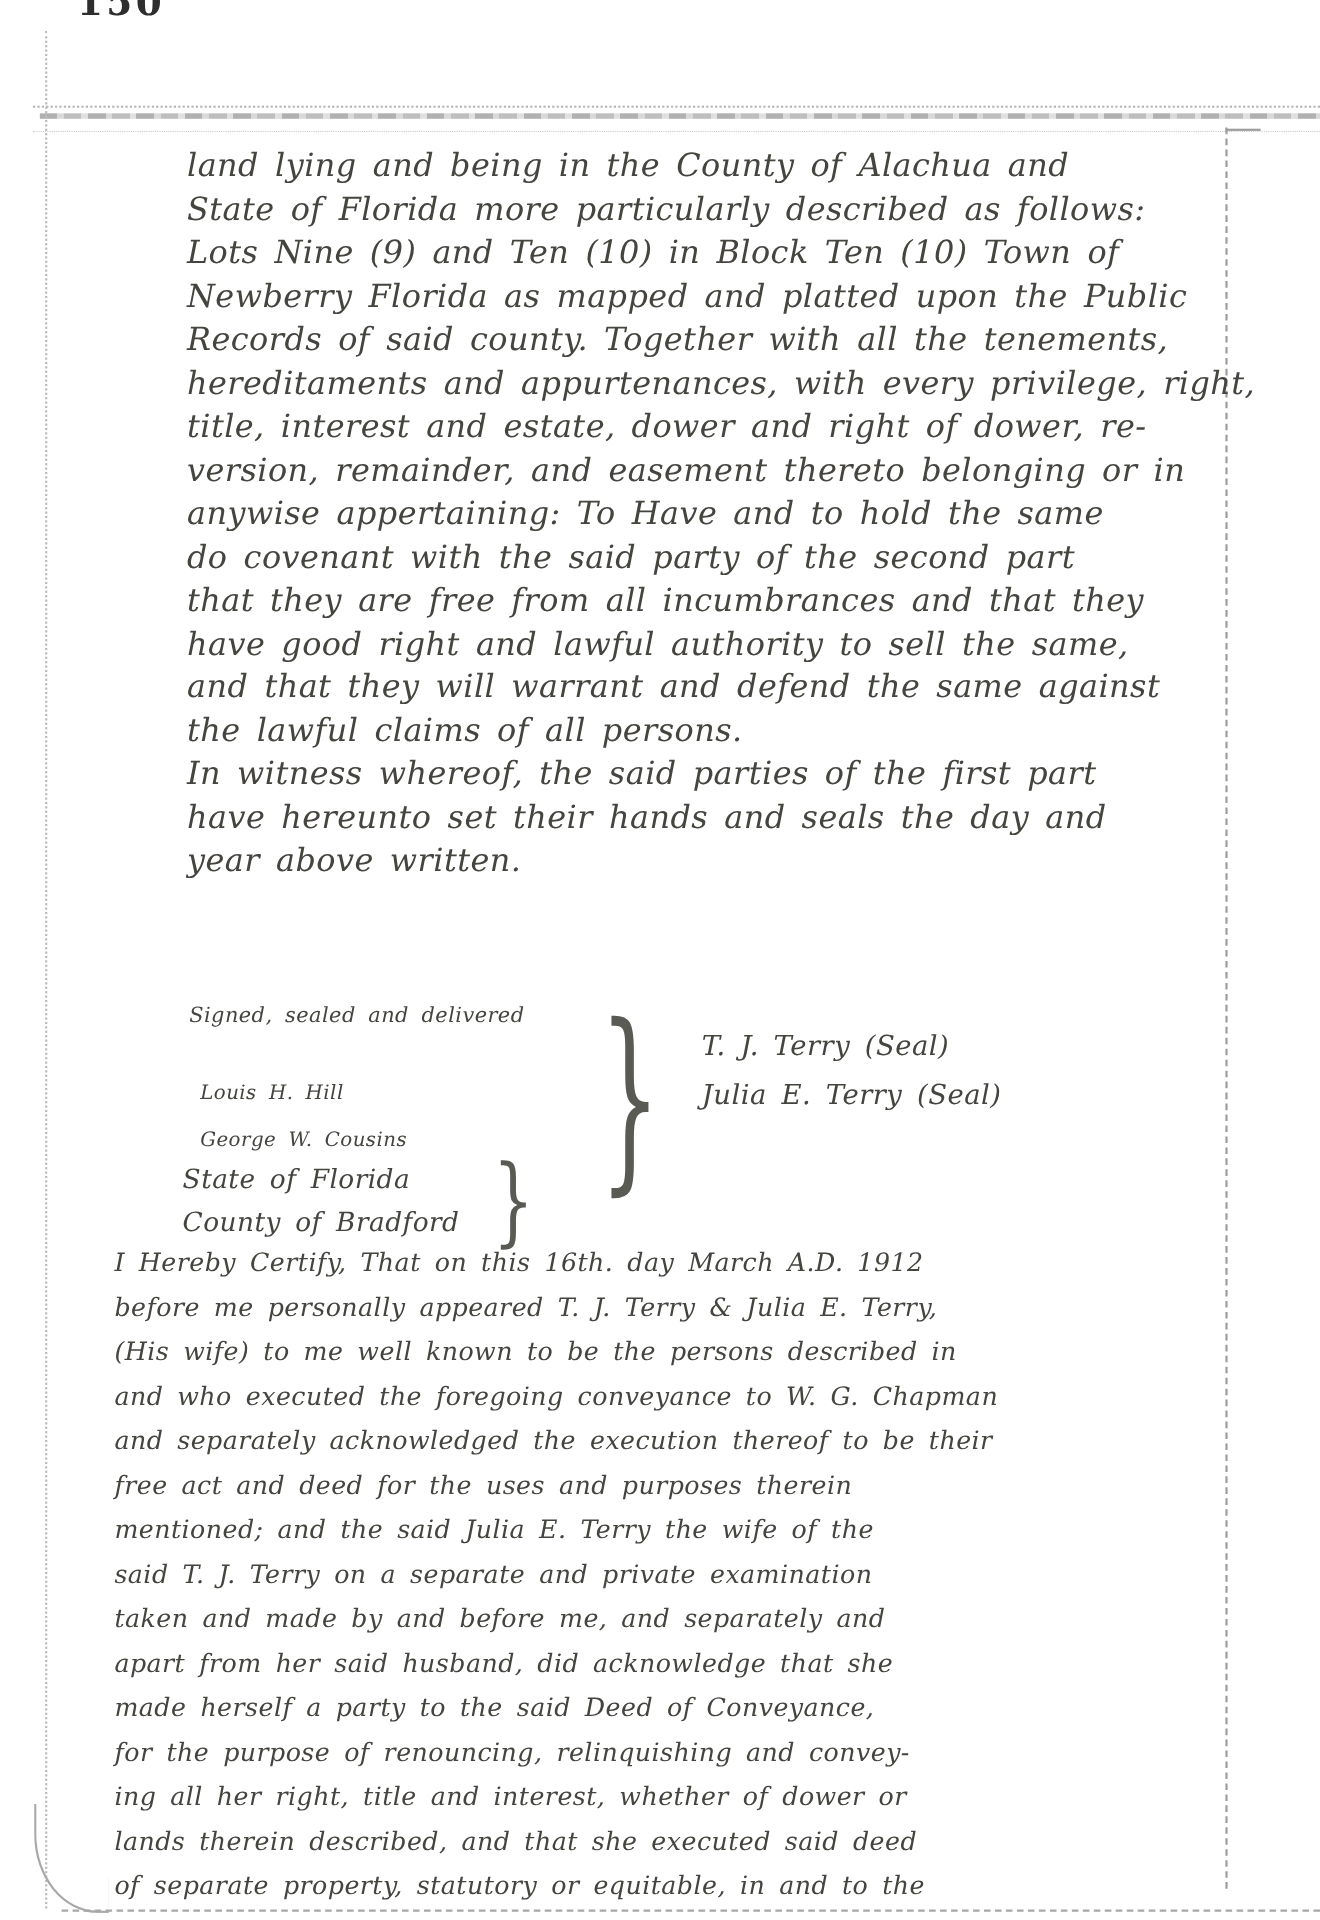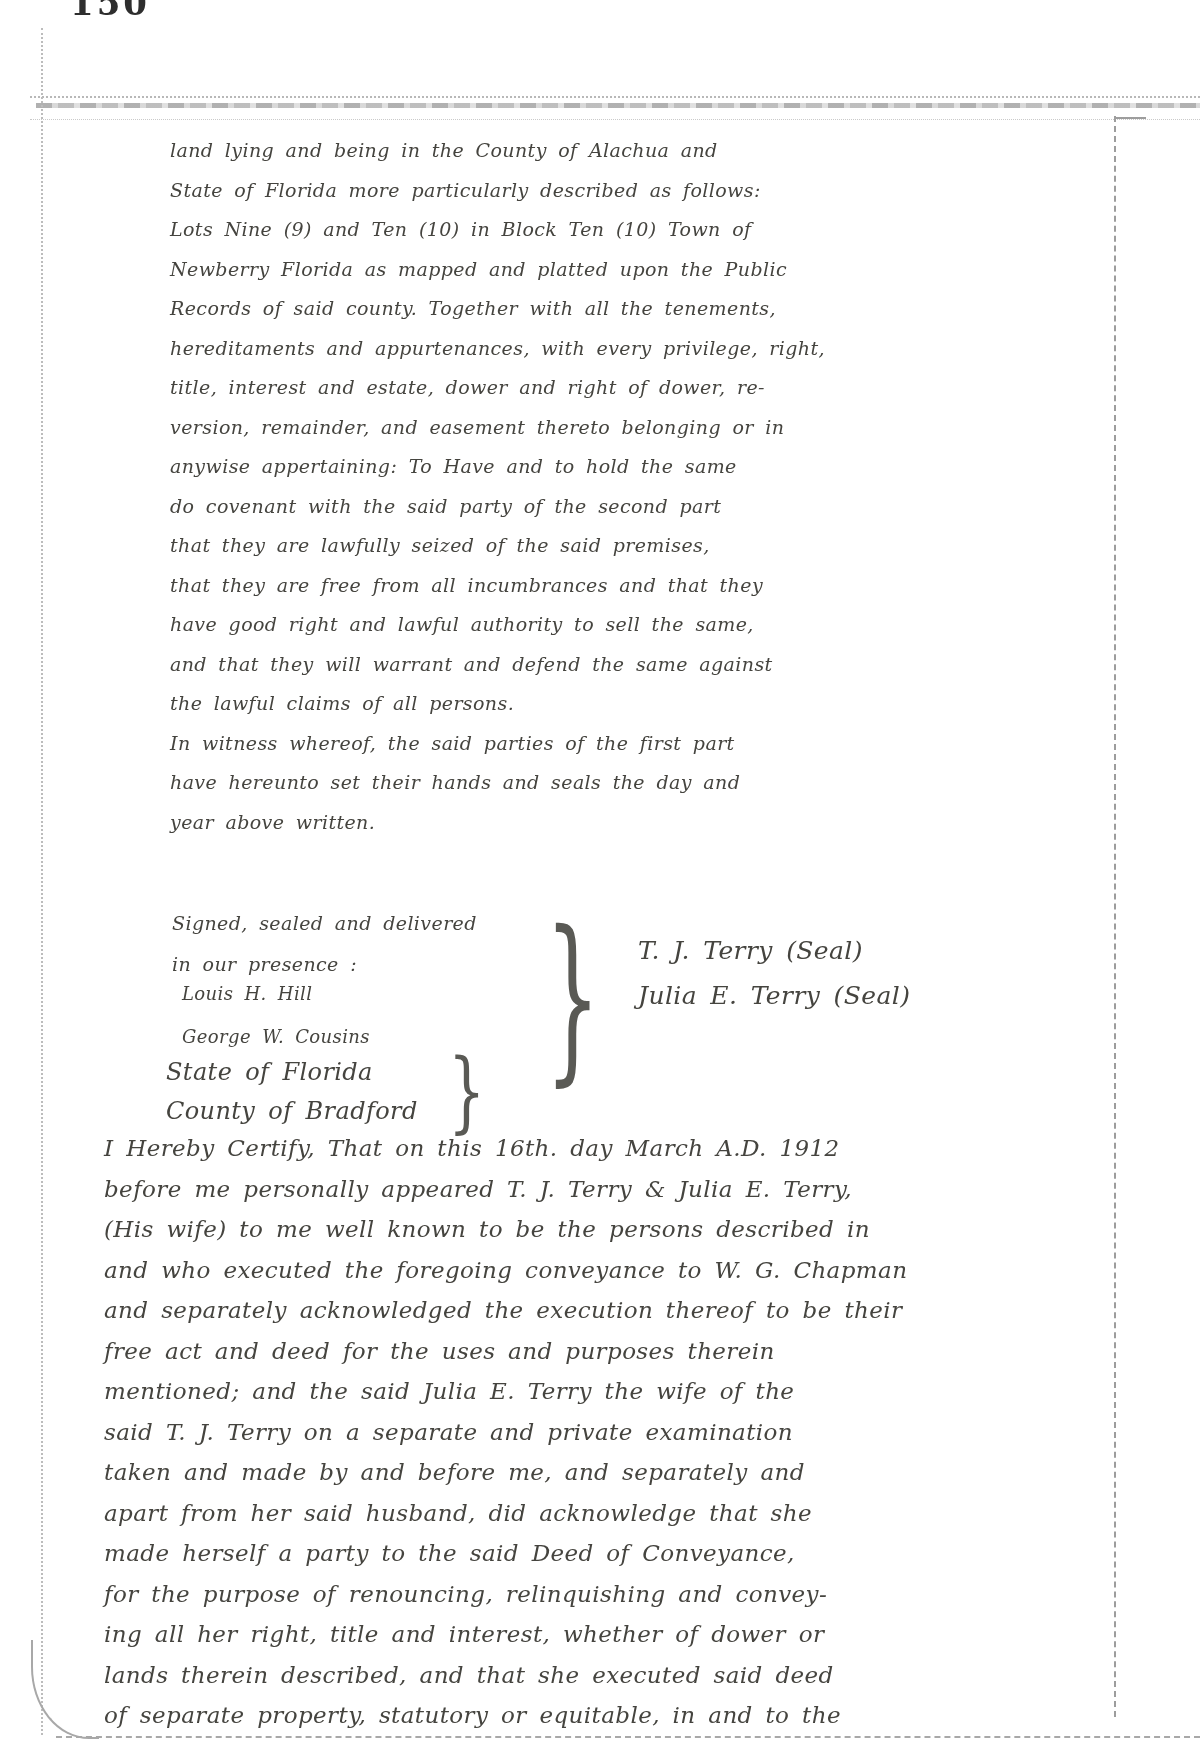--- a/index.html
+++ b/index.html
@@ -15,21 +15,21 @@
     font-family:"DejaVu Serif", serif;
     font-style:italic;
     color:#45443f;
     letter-spacing:0.4px;
     word-spacing:5px;
     -webkit-font-smoothing:antialiased;
   }
   .deed-body{
     position:absolute; left:170px; top:131px; width:950px;
   }
-  .deed-body .line{ font-size:19px; line-height:39.5px; white-space:nowrap; }
+  .deed-body .line{ font-size:29px; line-height:39.5px; white-space:nowrap; }
   .notary-body{
     position:absolute; left:104px; top:1128px; width:1030px;
   }
   .notary-body .line{ font-size:23px; line-height:40.5px; white-space:nowrap; }
 
   
   .witness-attest{ position:absolute; left:172px; top:903px; }
   .witness-attest .line{ font-size:19px; line-height:41px; white-space:nowrap; }
   .witness-sigs{ position:absolute; left:182px; top:972px; }
   .witness-sigs .line{ font-size:18px; line-height:43px; white-space:nowrap; }
@@ -97,33 +97,31 @@
     <div class="line">land lying and being in the County of Alachua and</div>
     <div class="line">State of Florida more particularly described as follows:</div>
     <div class="line">Lots Nine (9) and Ten (10) in Block Ten (10) Town of</div>
     <div class="line">Newberry Florida as mapped and platted upon the Public</div>
     <div class="line">Records of said county. Together with all the tenements,</div>
     <div class="line">hereditaments and appurtenances, with every privilege, right,</div>
     <div class="line">title, interest and estate, dower and right of dower, re-</div>
     <div class="line">version, remainder, and easement thereto belonging or in</div>
     <div class="line">anywise appertaining: To Have and to hold the same</div>
     <div class="line">do covenant with the said party of the second part</div>
-    <div class="line">that they are lawfully seized of the said premises,</div>
     <div class="line">that they are free from all incumbrances and that they</div>
     <div class="line">have good right and lawful authority to sell the same,</div>
     <div class="line">and that they will warrant and defend the same against</div>
     <div class="line">the lawful claims of all persons.</div>
     <div class="line">In witness whereof, the said parties of the first part</div>
     <div class="line">have hereunto set their hands and seals the day and</div>
     <div class="line">year above written.</div>
   </div>
 
 <div class="witness-attest hw">
     <div class="line">Signed, sealed and delivered</div>
-    <div class="line">in our presence :</div>
   </div>
 <div class="witness-sigs hw">
     <div class="line">Louis H. Hill</div>
     <div class="line">George W. Cousins</div>
   </div>
 <div class="jurisdiction hw">
     <div class="line">State of Florida</div>
     <div class="line">County of Bradford</div>
   </div>
 <div class="brace brace-witness">}</div>

